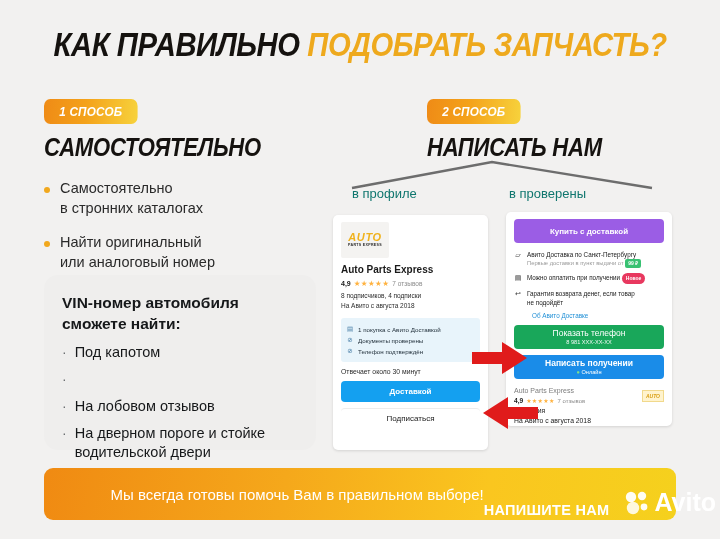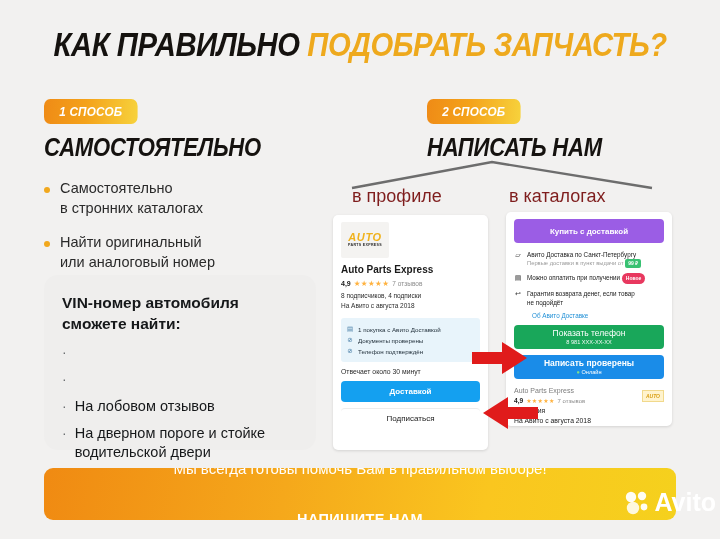--- a/index.html
+++ b/index.html
@@ -69,21 +69,21 @@
   }
   .v-row { display: flex; align-items: flex-start; margin-bottom: 8px; }
   .v-dash {
     color: #6c6f72; font-size: 14px; line-height: 19px;
     margin-right: 8px; flex: 0 0 auto;
   }
   .v-text { font-size: 14.5px; line-height: 19px; color: #16181a; }
 
   
   .branch-label {
-    position: absolute; font-size: 18px; color: #7f1d1d;
+    position: absolute; font-size: 13px; color: #0f766e;
     white-space: nowrap;
   }
   #branchL { left: 352px; top: 186px; }
   #branchR { left: 509px; top: 186px; }
   #connector { position: absolute; left: 340px; top: 158px; }
 
   
   #profilecard {
     position: absolute; left: 333px; top: 215px;
     width: 155px; height: 235px;
@@ -198,21 +198,21 @@
   }
 
   
   .arrow { position: absolute; }
 
   
   #banner {
     position: absolute; left: 44px; top: 468px;
     width: 632px; height: 52px; border-radius: 9px;
     background: linear-gradient(100deg,#f08a12 0%,#f5a81b 38%,#fac61f 70%,#f5d11d 100%);
-    display: flex; flex-direction: column;
+    display: flex; flex-direction: row;
     align-items: center; justify-content: center;
     overflow: hidden;
   }
   #banner .b1 { color: #fff; font-size: 15px; line-height: 19px; }
   #banner .b2 { color: #fff; font-size: 14.5px; font-weight: 700; line-height: 19px; letter-spacing: .3px; margin-top: 32px; }
   #avito {
     position: absolute; right: 4px; top: 489px;
     display: flex; align-items: center; gap: 4px;
   }
   #avito .word { font-size: 25px; font-weight: 700; color: #ffffff; line-height: 25px; }
@@ -238,20 +238,21 @@
       <span class="lb-dot"></span>
       <span class="lb-text" id="lb1">Найти оригинальный<br>или аналоговый номер</span>
     </div>
   </div>
 
   <div id="vincard">
     <div class="vtitle" id="vintitle">VIN-номер автомобиля<br>сможете найти:</div>
     <div id="vinlist">
         <div class="v-row">
           <span class="v-dash">·</span>
+          <span class="v-text">Под капотом</span>
         </div>
         <div class="v-row">
           <span class="v-dash">·</span>
         </div>
         <div class="v-row">
           <span class="v-dash">·</span>
           <span class="v-text">На лобовом отзывов</span>
         </div>
         <div class="v-row">
           <span class="v-dash">·</span>
@@ -260,21 +261,21 @@
       </div>
   </div>
 
   <div id="badge2" class="badge">2 СПОСОБ</div>
   <div id="step2title" class="steptitle">НАПИСАТЬ НАМ</div>
 
   <svg id="connector" width="320" height="34">
     <polyline points="12,30 152,4 312,30" fill="none" stroke="#6d6d6d" stroke-width="2.4"></polyline>
   </svg>
   <div id="branchL" class="branch-label">в профиле</div>
-  <div id="branchR" class="branch-label">в каталогах</div>
+  <div id="branchR" class="branch-label">в проверены</div>
 
   <div id="profilecard">
     <div class="logobox">
       <div class="lg1">AUTO</div>
       <div class="lg2">PARTS EXPRESS</div>
     </div>
     <div class="shopname">Auto Parts Express</div>
     <div class="ratingline">
       <span class="rating-num">4,9</span>
       <span class="stars">★★★★★</span>
@@ -323,21 +324,21 @@
             <div class="dl-tx">Гарантия возврата денег, если товар<br>не подойдёт</div>
           </div>
         </div>
       </div>
     <div class="linkblue">Об Авито Доставке</div>
     <div class="btn-green">
       <span class="g1">Показать телефон</span>
       <span class="g2">8 981 XXX-XX-XX</span>
     </div>
     <div class="btn-msg">
-      <span class="m1">Написать проверены</span>
+      <span class="m1">Написать получении</span>
       <span class="m2"><b>●</b> <span>Онлайн</span></span>
     </div>
     <div class="seller-wrap">
       <div class="s-logo">AUTO</div>
       <div class="s-name">Auto Parts Express</div>
       <div class="s-rate">
         <span class="n">4,9</span>
         <span class="st">★★★★★</span>
         <span class="rv">7 отзывов</span>
       </div>

